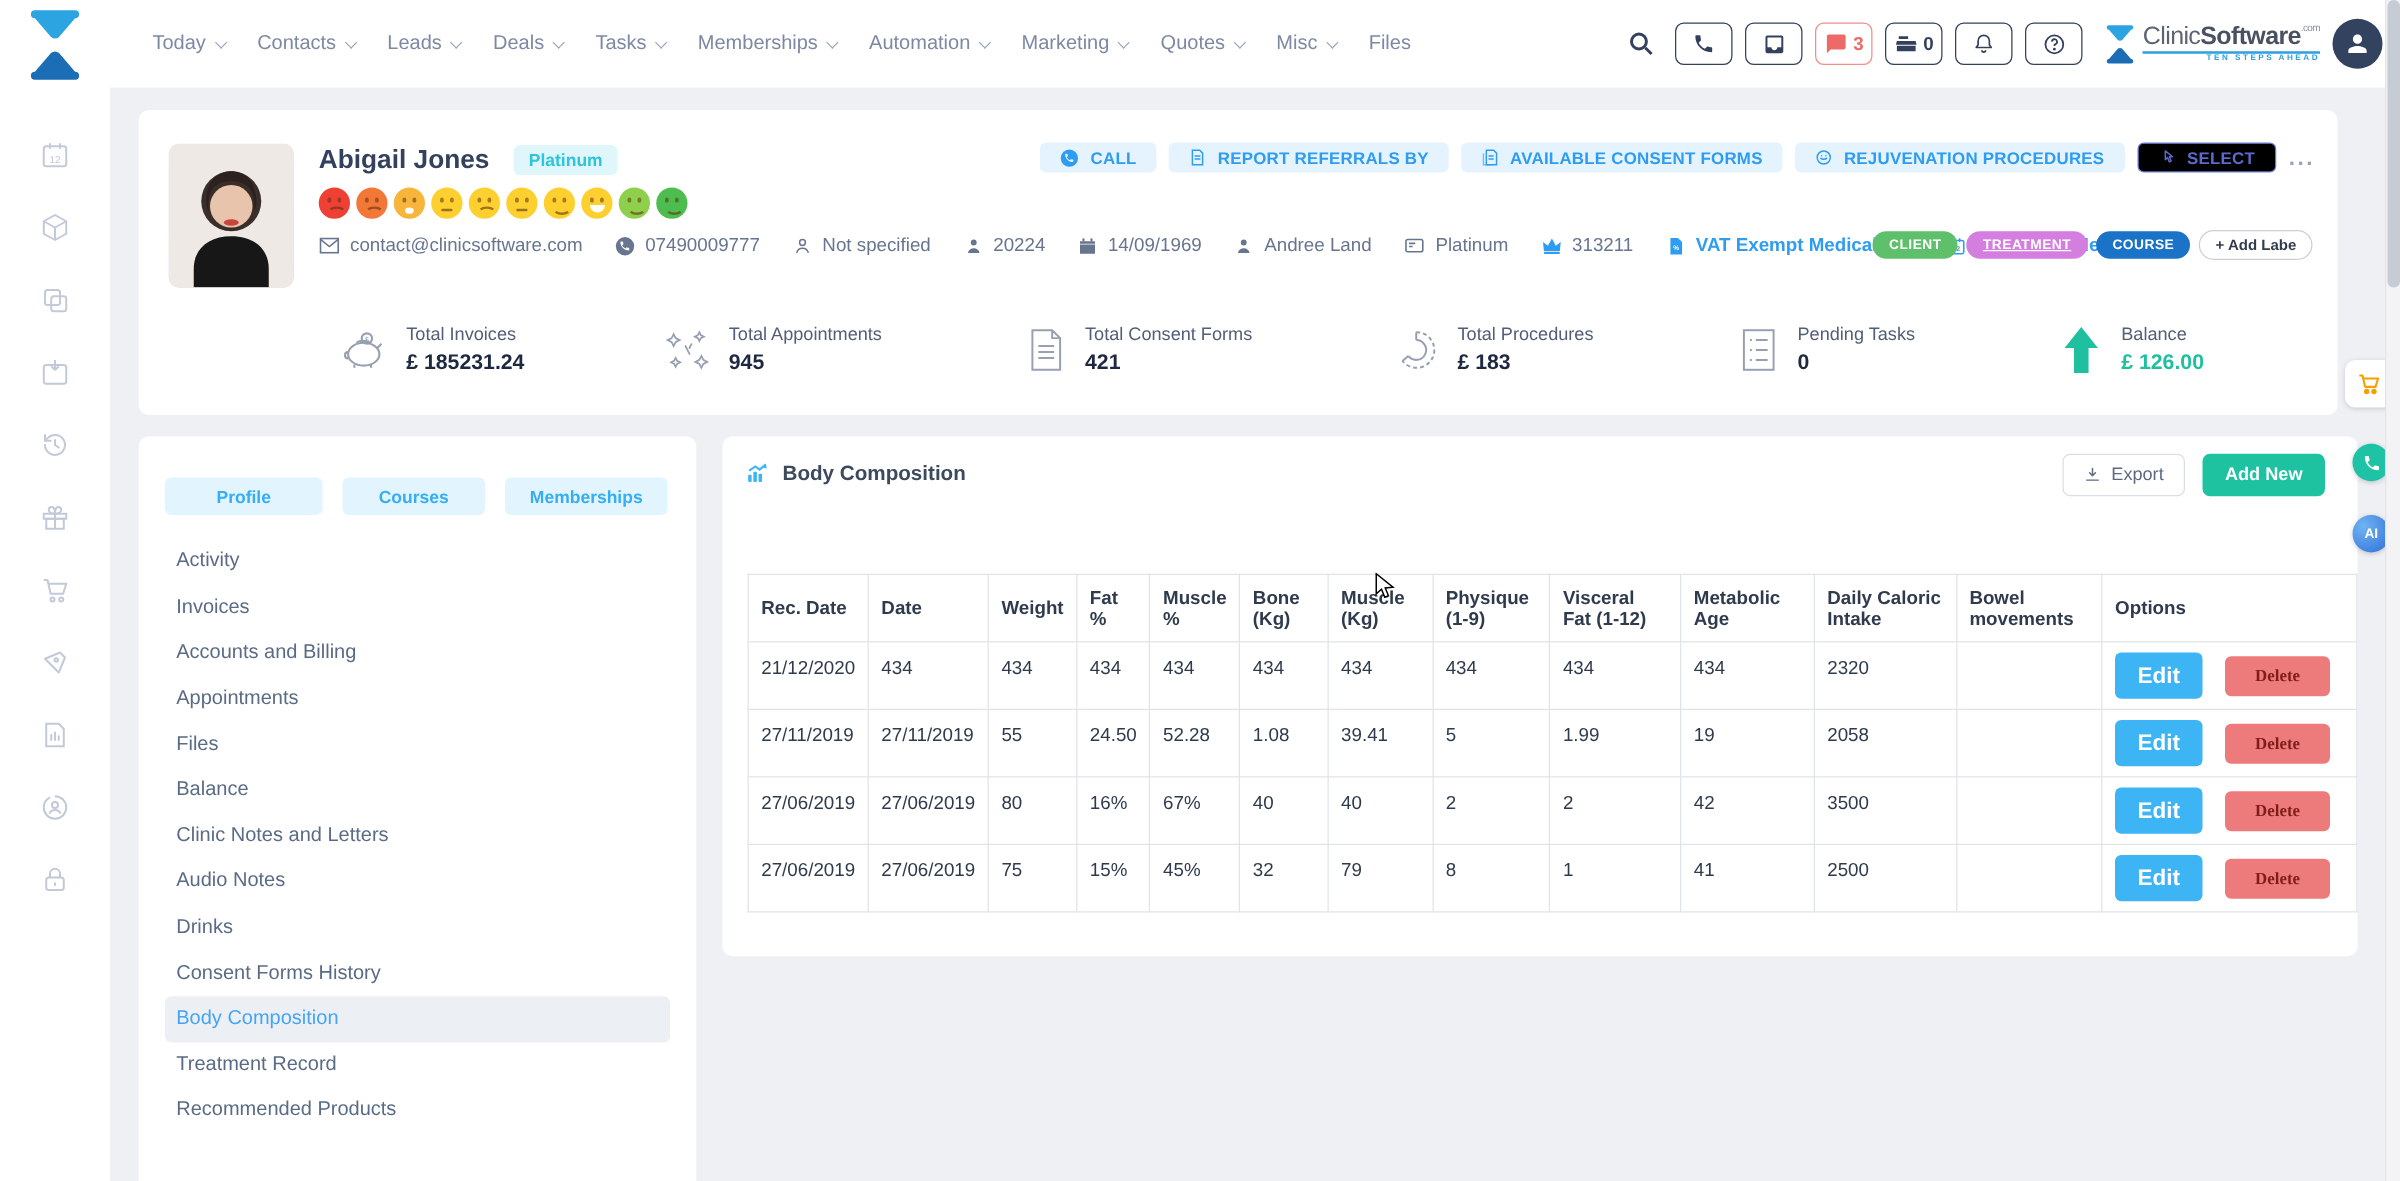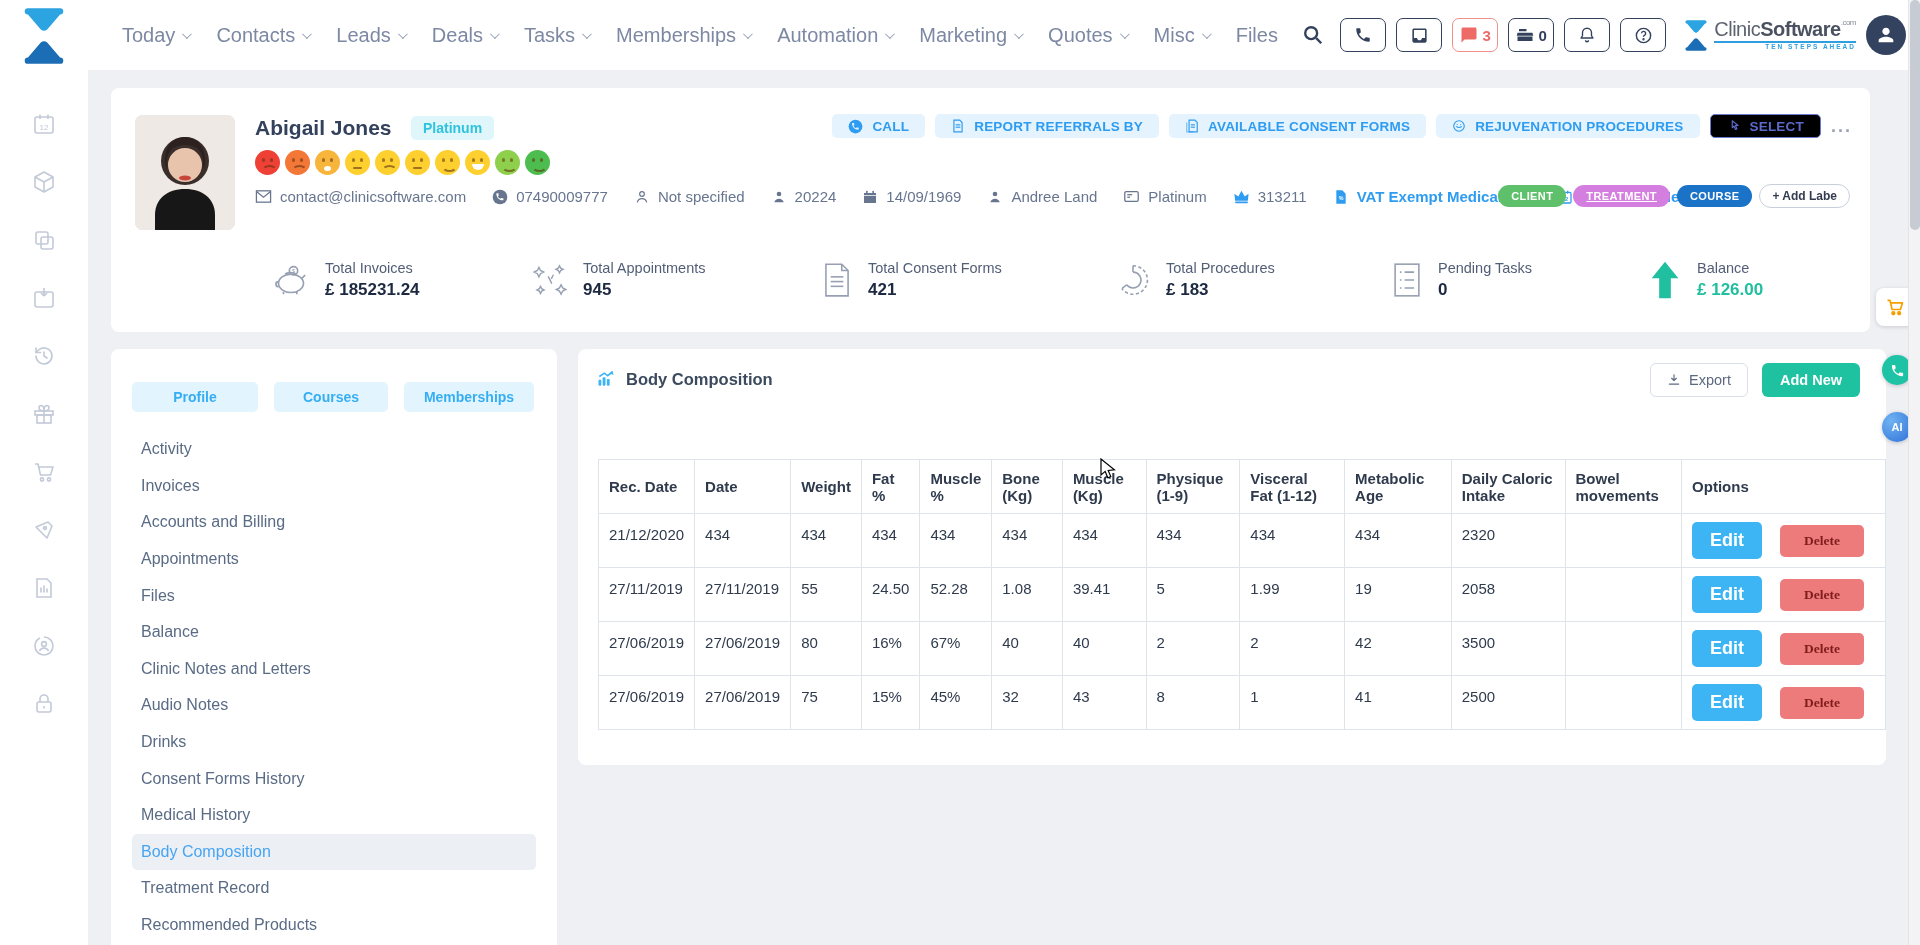--- a/index.html
+++ b/index.html
@@ -2,21 +2,21 @@
 <html><head>
 <meta charset="utf-8">
 <style>
   * { margin:0; padding:0; box-sizing:border-box; }
   html,body { width:1920px; height:945px; overflow:hidden; font-family:"Liberation Sans", sans-serif; background:#eef0f4; }
   svg { display:block; }
 
   
   .topbar { position:absolute; left:0; top:0; width:1920px; height:70px; background:#ffffff; z-index:5; }
   .nav { position:absolute; left:122px; top:0; height:70px; display:flex; align-items:center; gap:27px; }
-  .nav-item { display:flex; align-items:center; gap:7px; color:#7d88a3; font-size:20px; font-weight:500; cursor:pointer; white-space:nowrap; }
+  .nav-item { display:flex; align-items:center; gap:7px; color:#7d88a3; font-size:16px; font-weight:500; cursor:pointer; white-space:nowrap; }
   .chev { width:7px; height:7px; border-right:1.6px solid #9aa3b8; border-bottom:1.6px solid #9aa3b8; transform:rotate(45deg) translateY(-2px); }
   .topbar-right { position:absolute; right:14px; top:0; height:70px; display:flex; align-items:center; gap:10px; }
   .icon-btn { width:46px; height:34px; border:1.6px solid #33415c; border-radius:7px; display:flex; align-items:center; justify-content:center; gap:5px; color:#33415c; background:#fff; cursor:pointer; }
   .icon-btn.alert { border-color:#f0908d; color:#ed6a67; }
   .icon-btn .cnt { font-size:15px; font-weight:700; }
   .searchbtn { color:#33415c; margin-right:6px; cursor:pointer; }
   .brand { display:flex; align-items:center; gap:6px; margin-left:8px; cursor:pointer; }
   .brand-text { line-height:1; }
   .brand-name { font-size:20px; color:#5d6470; letter-spacing:-0.5px; }
   .brand-name b { font-weight:700; color:#4a5160; }
@@ -585,21 +585,20 @@
     <div class="side-item">Activity</div>
     <div class="side-item">Invoices</div>
     <div class="side-item">Accounts and Billing</div>
     <div class="side-item">Appointments</div>
     <div class="side-item">Files</div>
     <div class="side-item">Balance</div>
     <div class="side-item">Clinic Notes and Letters</div>
     <div class="side-item">Audio Notes</div>
     <div class="side-item">Drinks</div>
     <div class="side-item">Consent Forms History</div>
-    <div class="side-item">Medical History</div>
     <div class="side-item active">Body Composition</div>
     <div class="side-item">Treatment Record</div>
     <div class="side-item">Recommended Products</div>
   </div>
 </div>
 
 <div class="card right-panel">
   <div class="panel-head">
     <span>
         <svg width="20" height="20" viewBox="0 0 24 24" fill="#3db5f5">
@@ -719,21 +718,21 @@
         </div>
           </td>
       </tr>
       <tr>
         <td>27/06/2019</td>
         <td>27/06/2019</td>
         <td>75</td>
         <td>15%</td>
         <td>45%</td>
         <td>32</td>
-        <td>43</td>
+        <td>79</td>
         <td>8</td>
         <td>1</td>
         <td>41</td>
         <td>2500</td>
         <td></td>
         <td class="opt-cell">
             <div class="opt-wrap">
           <button class="btn-edit">Edit</button>
           <button class="btn-delete">Delete</button>
         </div>

